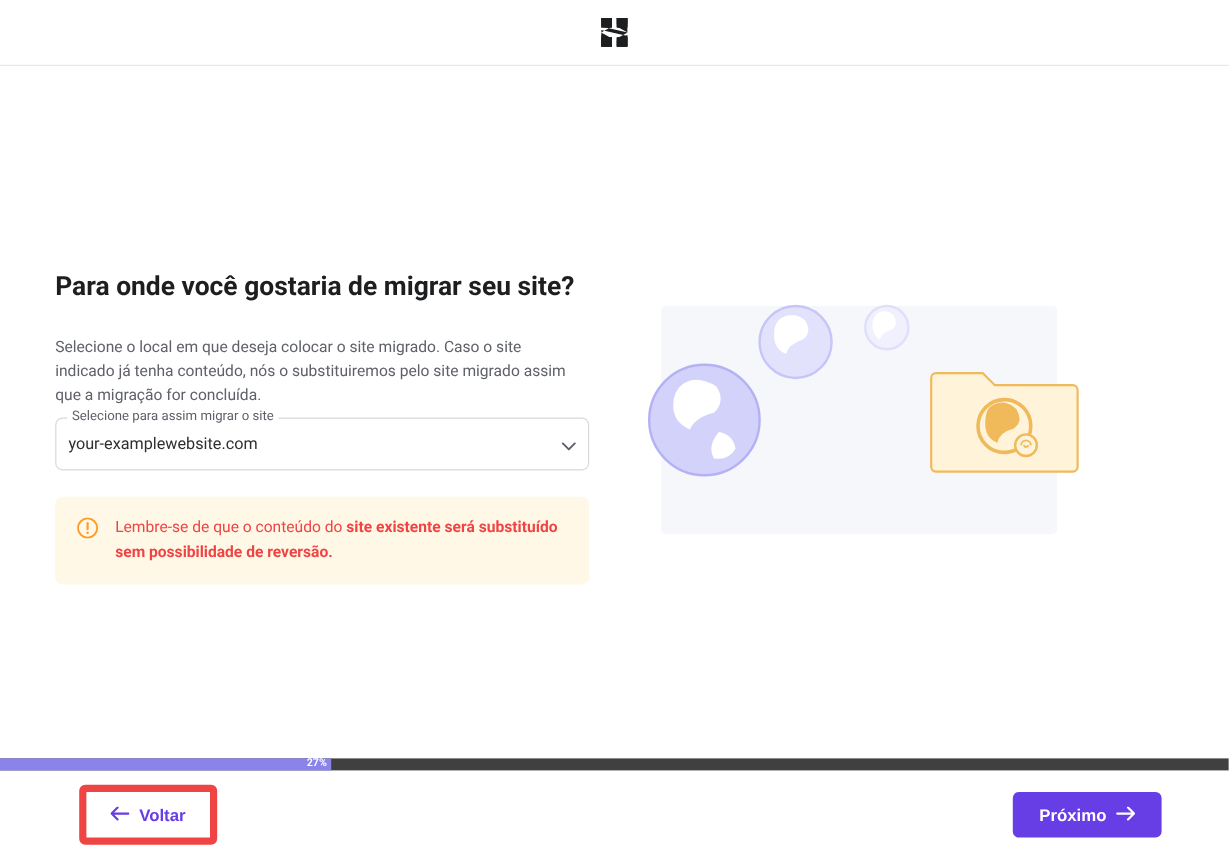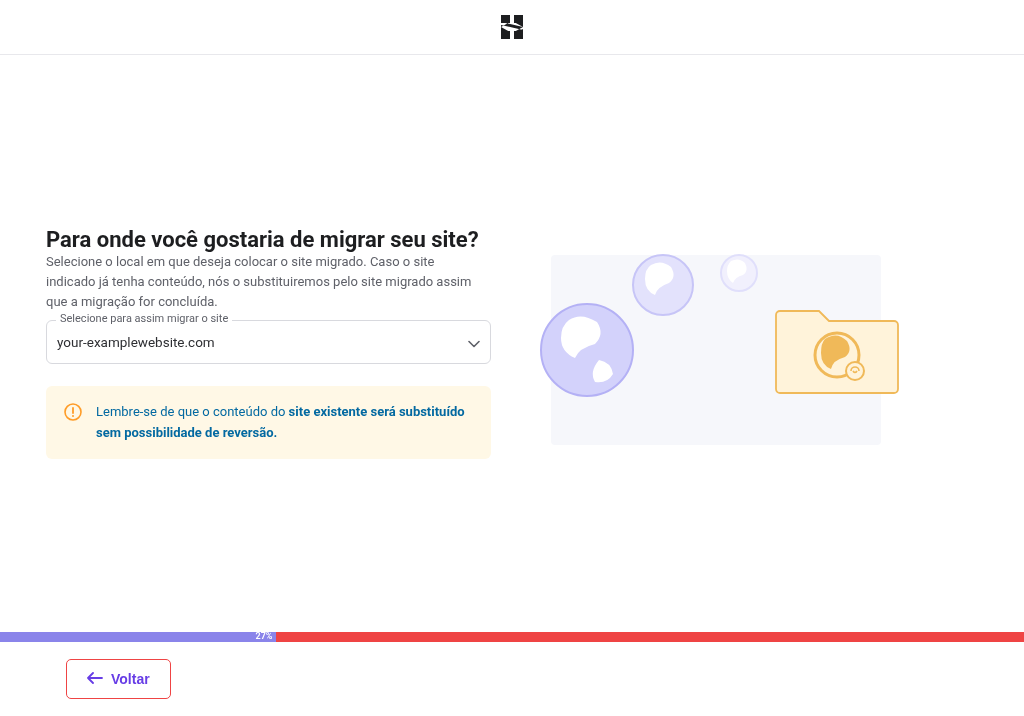--- a/index.html
+++ b/index.html
@@ -32,20 +32,21 @@
   .right-col {
     flex: 1;
     padding-top: 200px;
     display: flex;
     justify-content: flex-start;
   }
   .page-title {
     font-size: 22px;
     font-weight: 700;
     color: #1d1e20;
+    margin-bottom: 28px;
   }
   .description {
     font-size: 13px;
     line-height: 1.55;
     color: #5f6169;
     margin-bottom: 8px;
     max-width: 440px;
   }
   .select-wrapper {
     position: relative;
@@ -86,21 +87,21 @@
     gap: 14px;
     align-items: flex-start;
   }
   .warning-icon {
     flex-shrink: 0;
     margin-top: 1px;
   }
   .warning-text {
     font-size: 13px;
     line-height: 1.55;
-    color: #0369a1;
+    color: #ef4444;
   }
   .warning-text b { font-weight: 700; }
   .illustration {
     width: 330px;
     height: 190px;
     background: #f6f7fb;
     border-radius: 4px;
     position: relative;
   }
   .globe {
@@ -111,21 +112,21 @@
     position: absolute;
     right: -20px;
     top: 50px;
   }
   .progress-bar {
     position: absolute;
     left: 0;
     right: 0;
     bottom: 74px;
     height: 10px;
-    background: #ef4444;
+    background: #404040;
   }
   .progress-fill {
     height: 100%;
     background: #8a84ea;
     position: relative;
   }
   .progress-label {
     position: absolute;
     right: 4px;
     top: -1px;
@@ -151,21 +152,21 @@
     border-radius: 5px;
     font-size: 14px;
     font-weight: 600;
     cursor: pointer;
     padding: 11px 20px;
     border: none;
   }
   .btn-back {
     background: #ffffff;
     color: #673de6;
-    border: 1px solid #ef4444;
+    border: 6px solid #ef4444;
     justify-content: flex-end;
   }
   .btn-next {
     background: #673de6;
     color: #ffffff;
     padding: 11px 22px;
   }
 </style>
 </head>
 <body>
@@ -262,13 +263,21 @@
 
 <div class="footer">
   <button class="btn btn-back">
     <span>
       <svg width="16" height="12" viewBox="0 0 16 12">
           <path d="M6 1 L1 6 L6 11 M1 6 H15" stroke="#673de6" stroke-width="1.8" fill="none" stroke-linecap="round" stroke-linejoin="round"></path>
         </svg>
     </span>
     <span>Voltar</span>
   </button>
+  <button class="btn btn-next">
+    <span>Próximo</span>
+    <span>
+      <svg width="16" height="12" viewBox="0 0 16 12">
+          <path d="M10 1 L15 6 L10 11 M15 6 H1" stroke="#ffffff" stroke-width="1.8" fill="none" stroke-linecap="round" stroke-linejoin="round"></path>
+        </svg>
+    </span>
+  </button>
 </div>
 
 </body></html>

